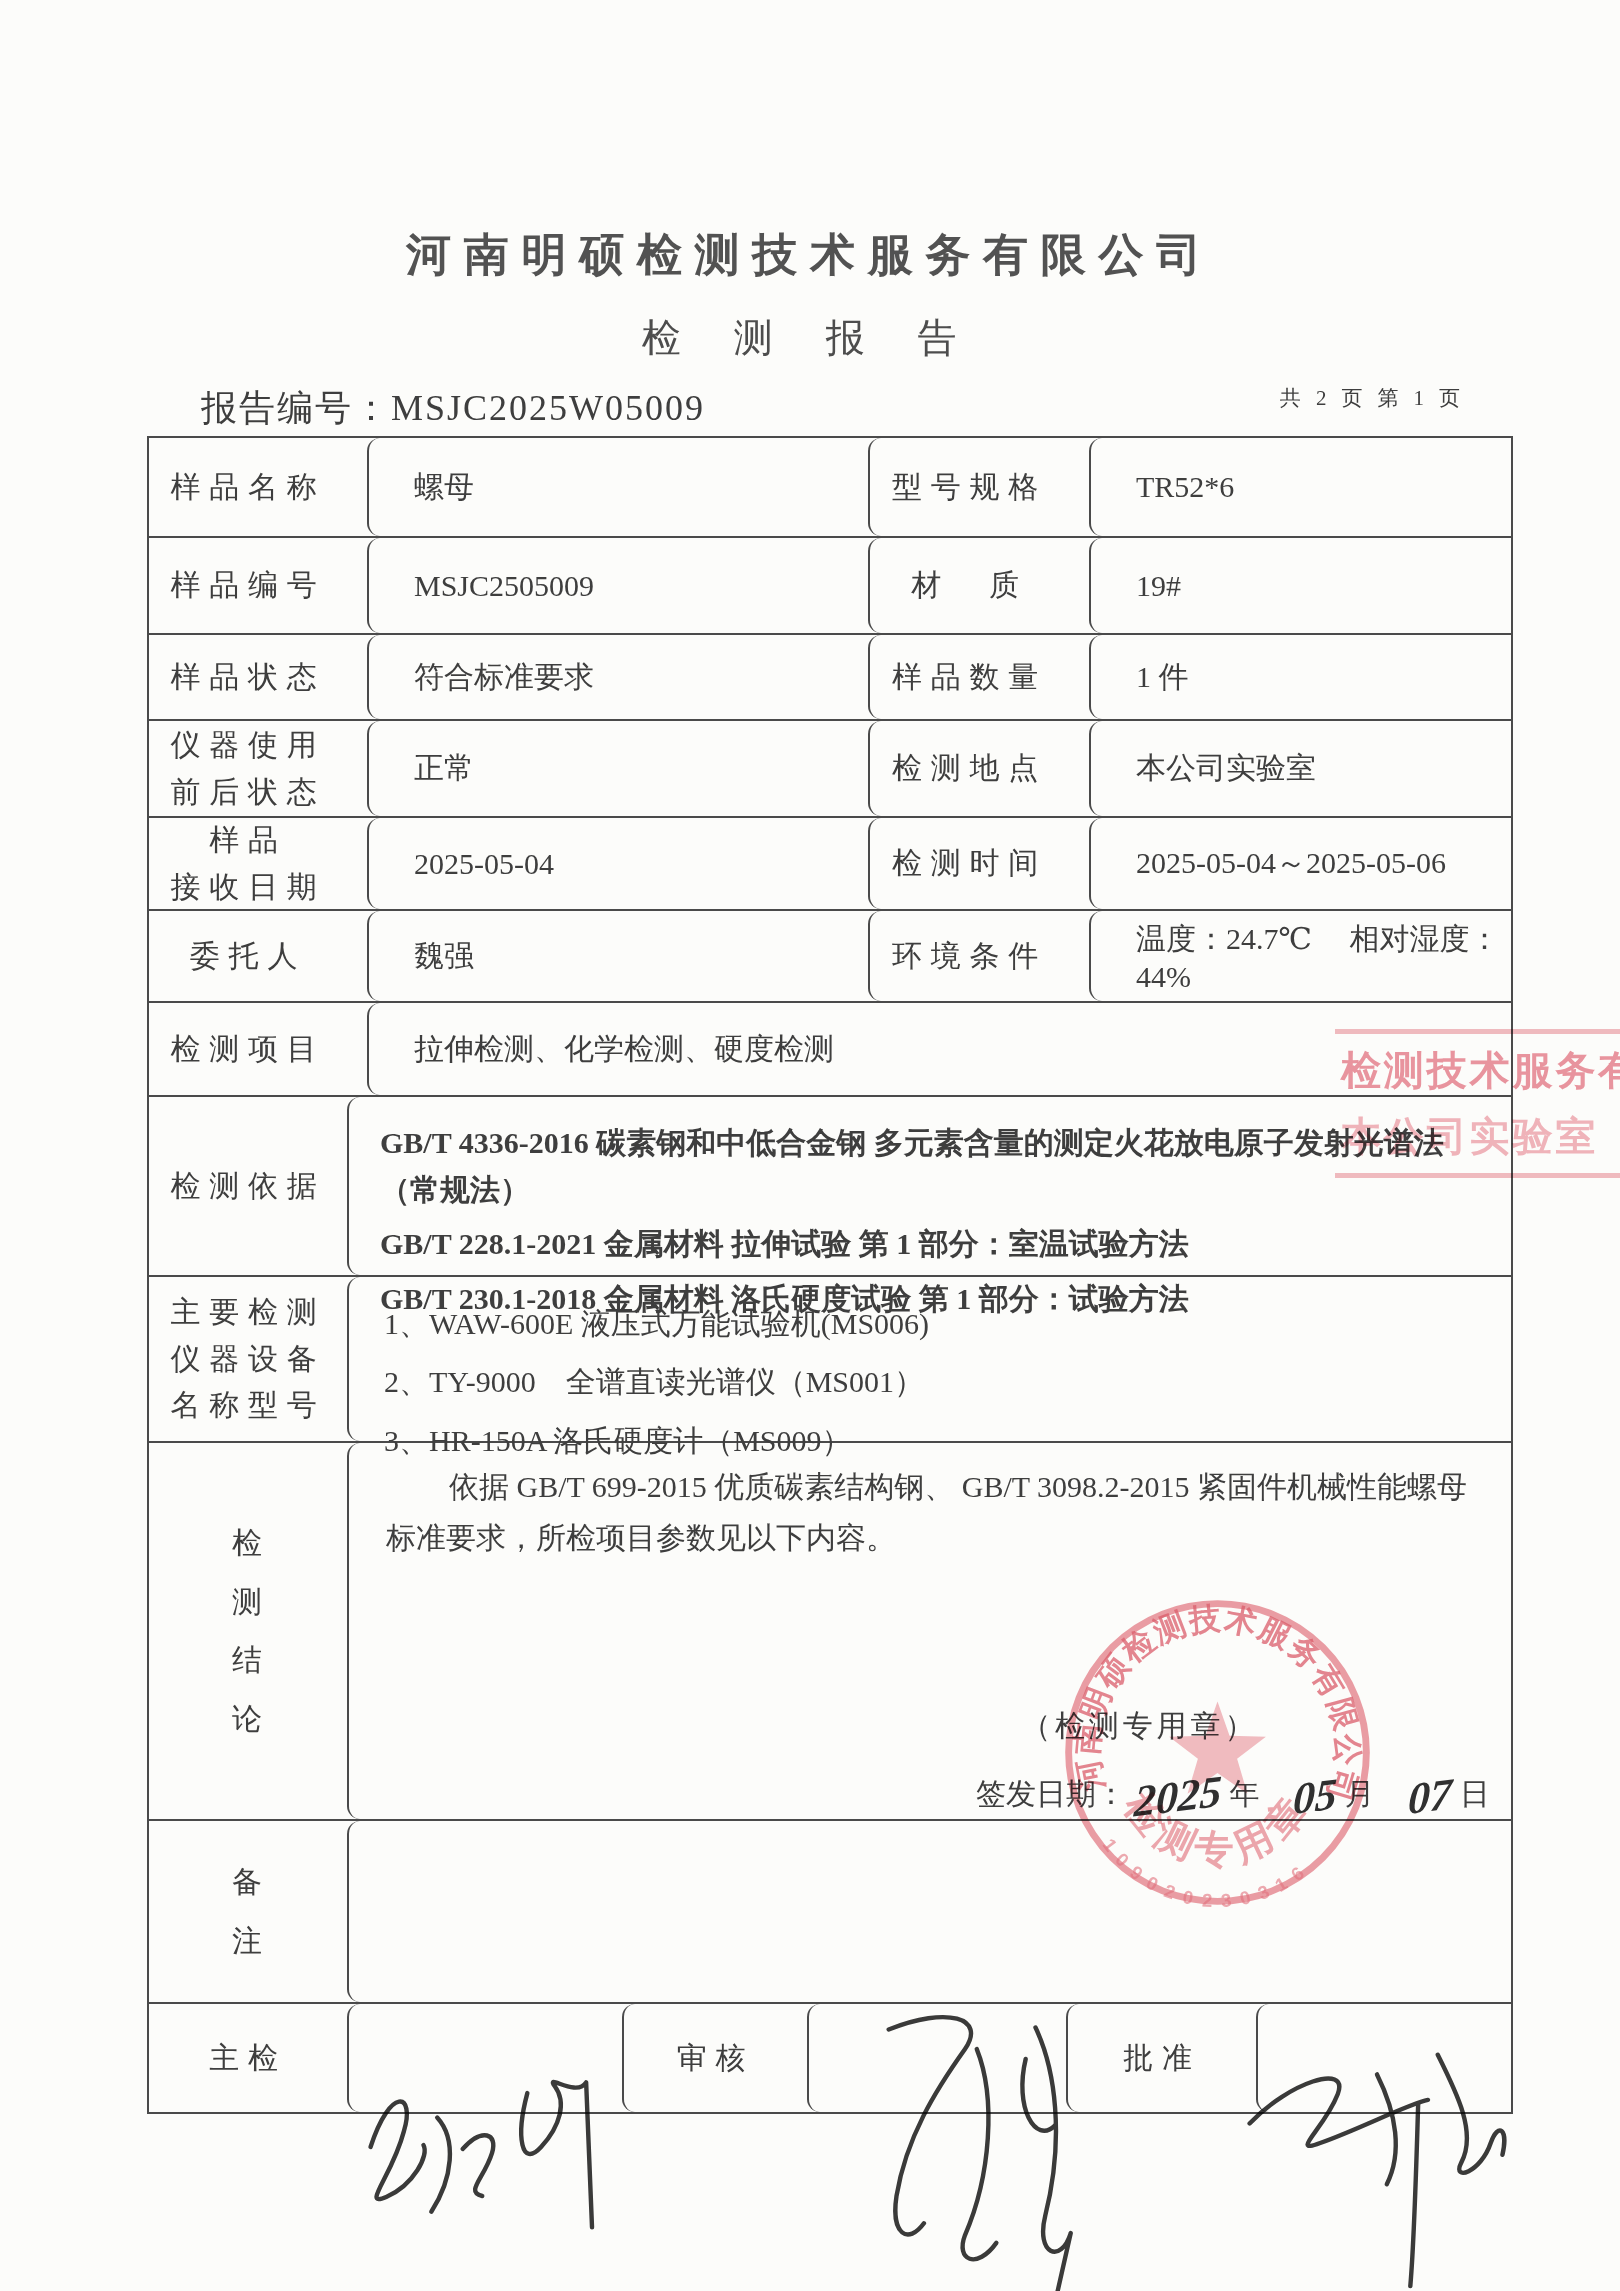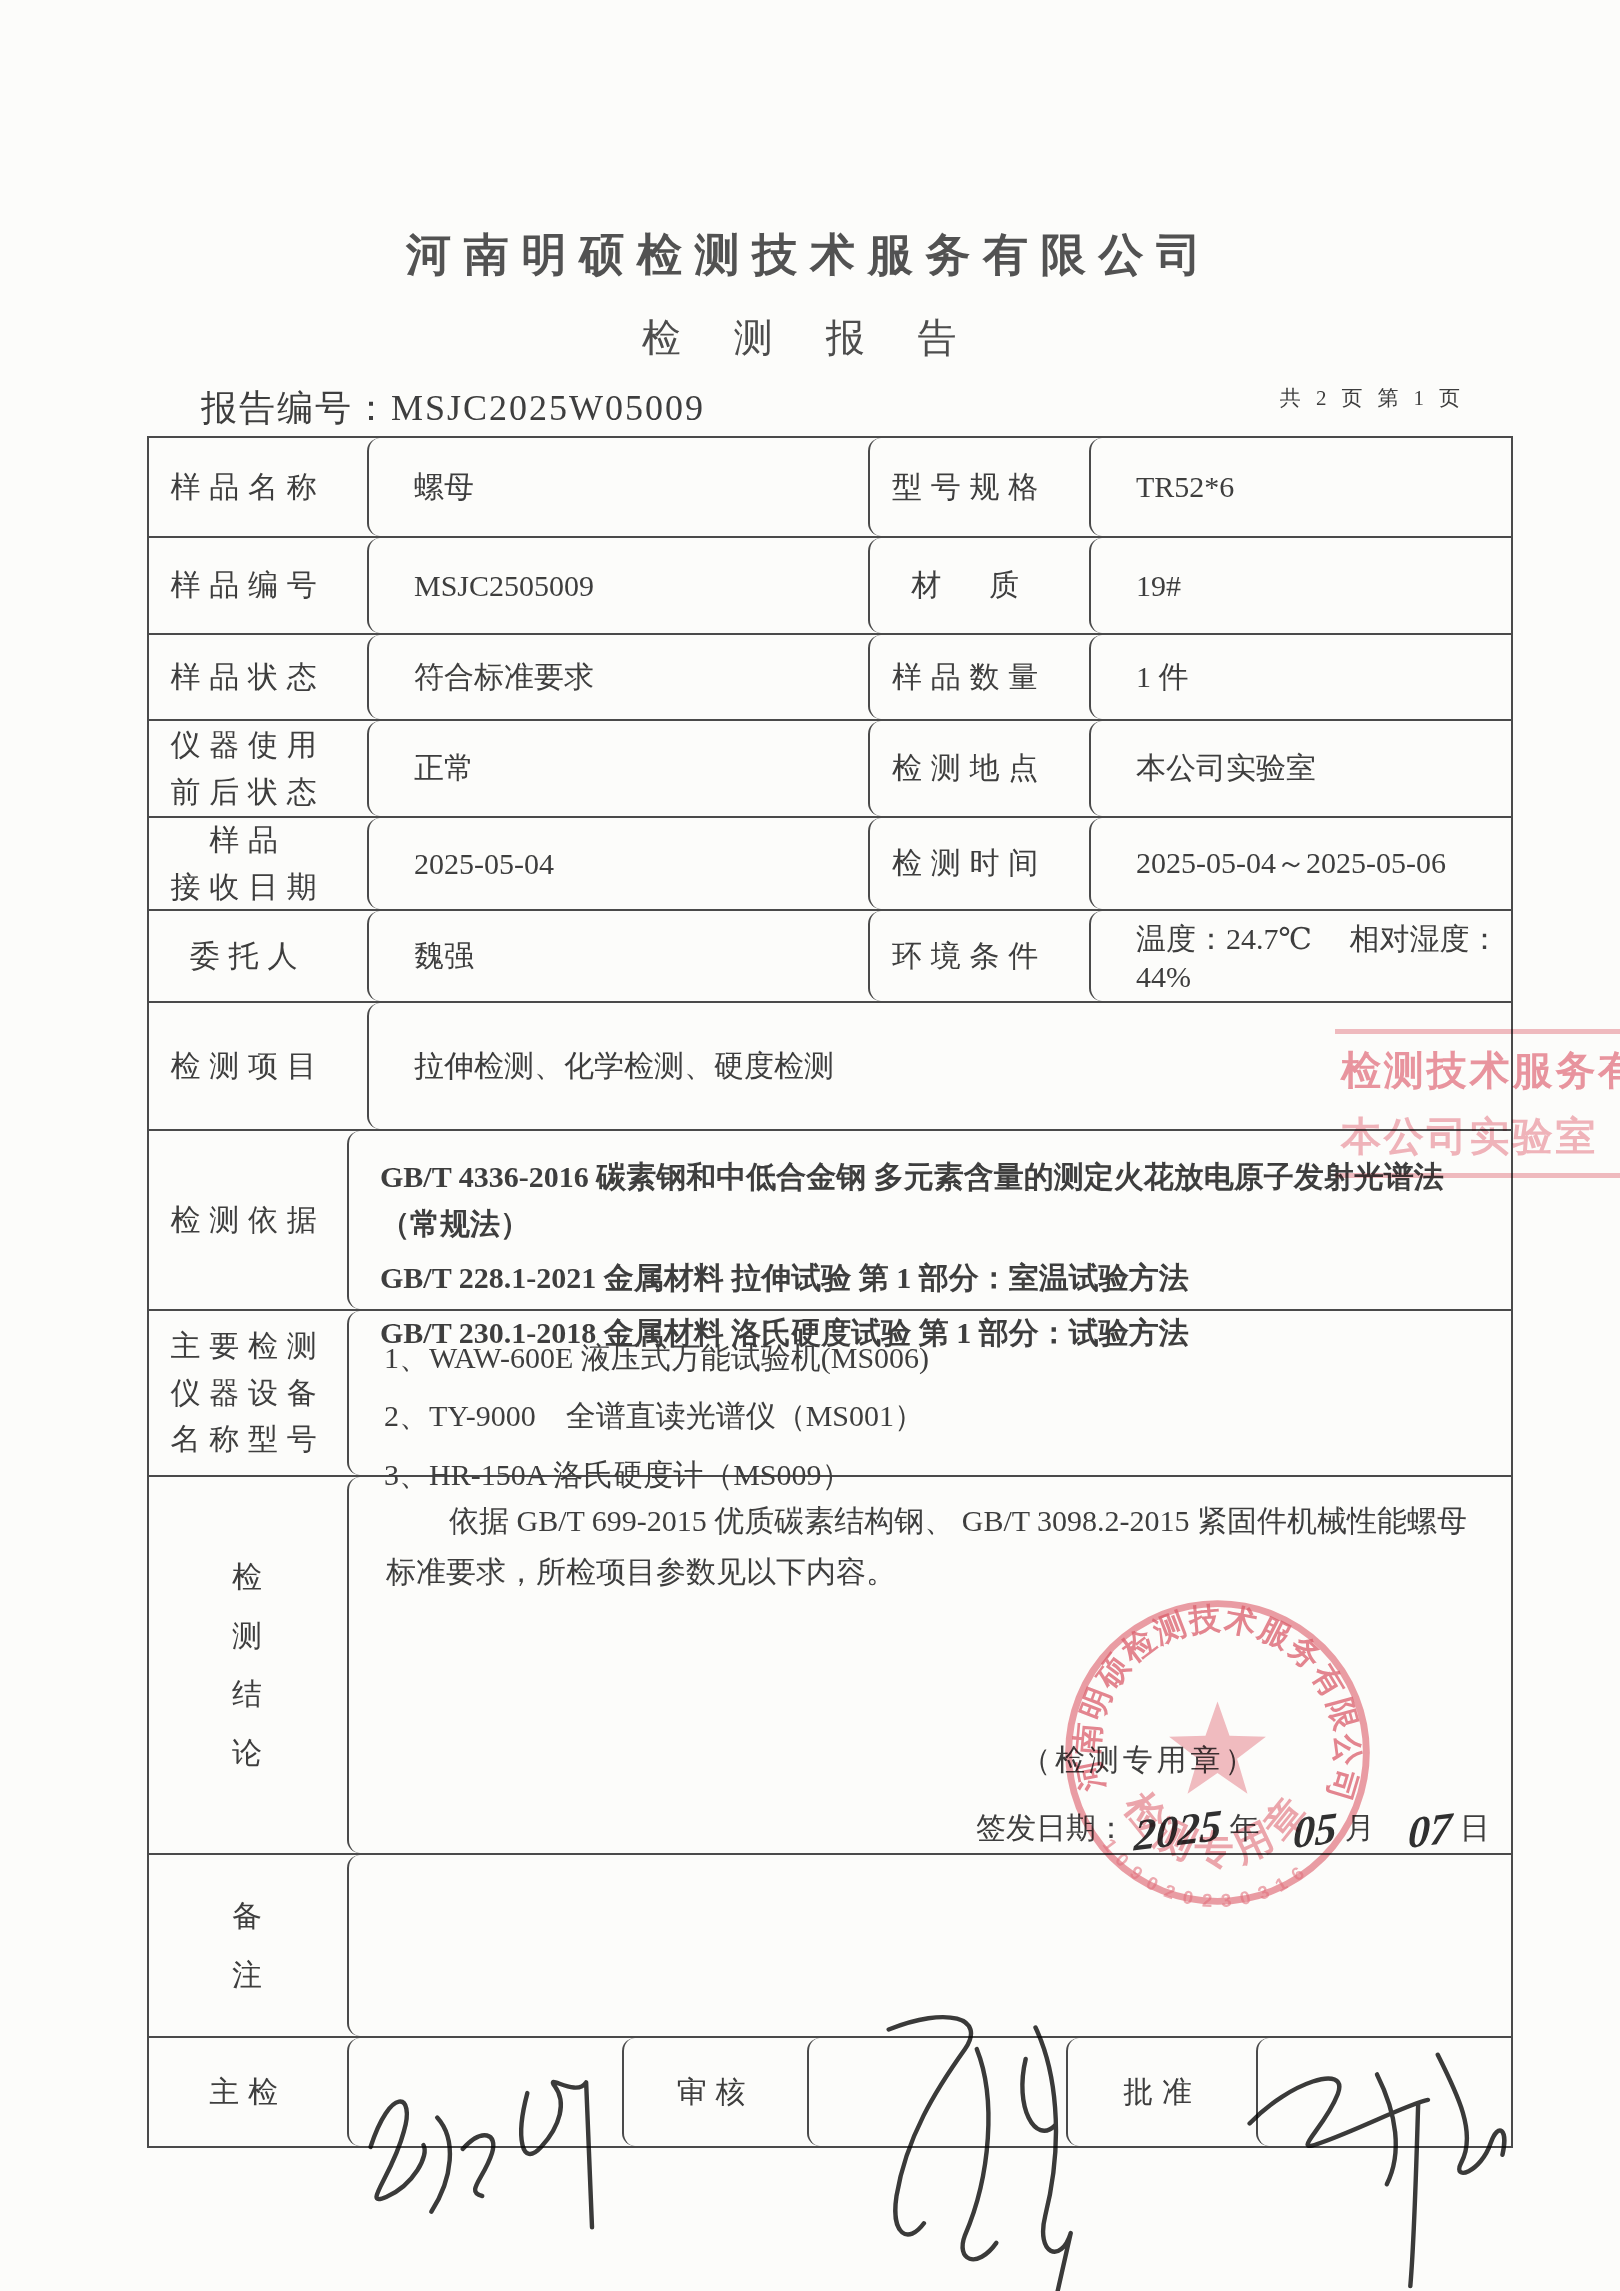--- a/index.html
+++ b/index.html
@@ -131,21 +131,21 @@
       <div class="tcell val w-val2">2025-05-04～2025-05-06</div>
     </div>
 
     <div class="trow" style="height:92px">
       <div class="tcell nol lab w-lab">委托人</div>
       <div class="tcell val w-val">魏强</div>
       <div class="tcell lab w-lab2">环境条件</div>
       <div class="tcell val w-val2">温度：24.7℃　 相对湿度：44%</div>
     </div>
 
-    <div class="trow" style="height:128px">
+    <div class="trow" style="height:94px">
       <div class="tcell nol lab w-lab">检测项目</div>
       <div class="tcell val w-val2">拉伸检测、化学检测、硬度检测</div>
     </div>
 
     <div class="trow" style="height:180px">
       <div class="tcell nol lab w-lab">检测依据</div>
       <div class="tcell block basis-cell w-val2">
         <div class="basis-line">GB/T 4336-2016 碳素钢和中低合金钢 多元素含量的测定火花放电原子发射光谱法（常规法）</div>
         <div class="basis-line">GB/T 228.1-2021 金属材料 拉伸试验 第 1 部分：室温试验方法</div>
         <div class="basis-line">GB/T 230.1-2018 金属材料 洛氏硬度试验 第 1 部分：试验方法</div>

